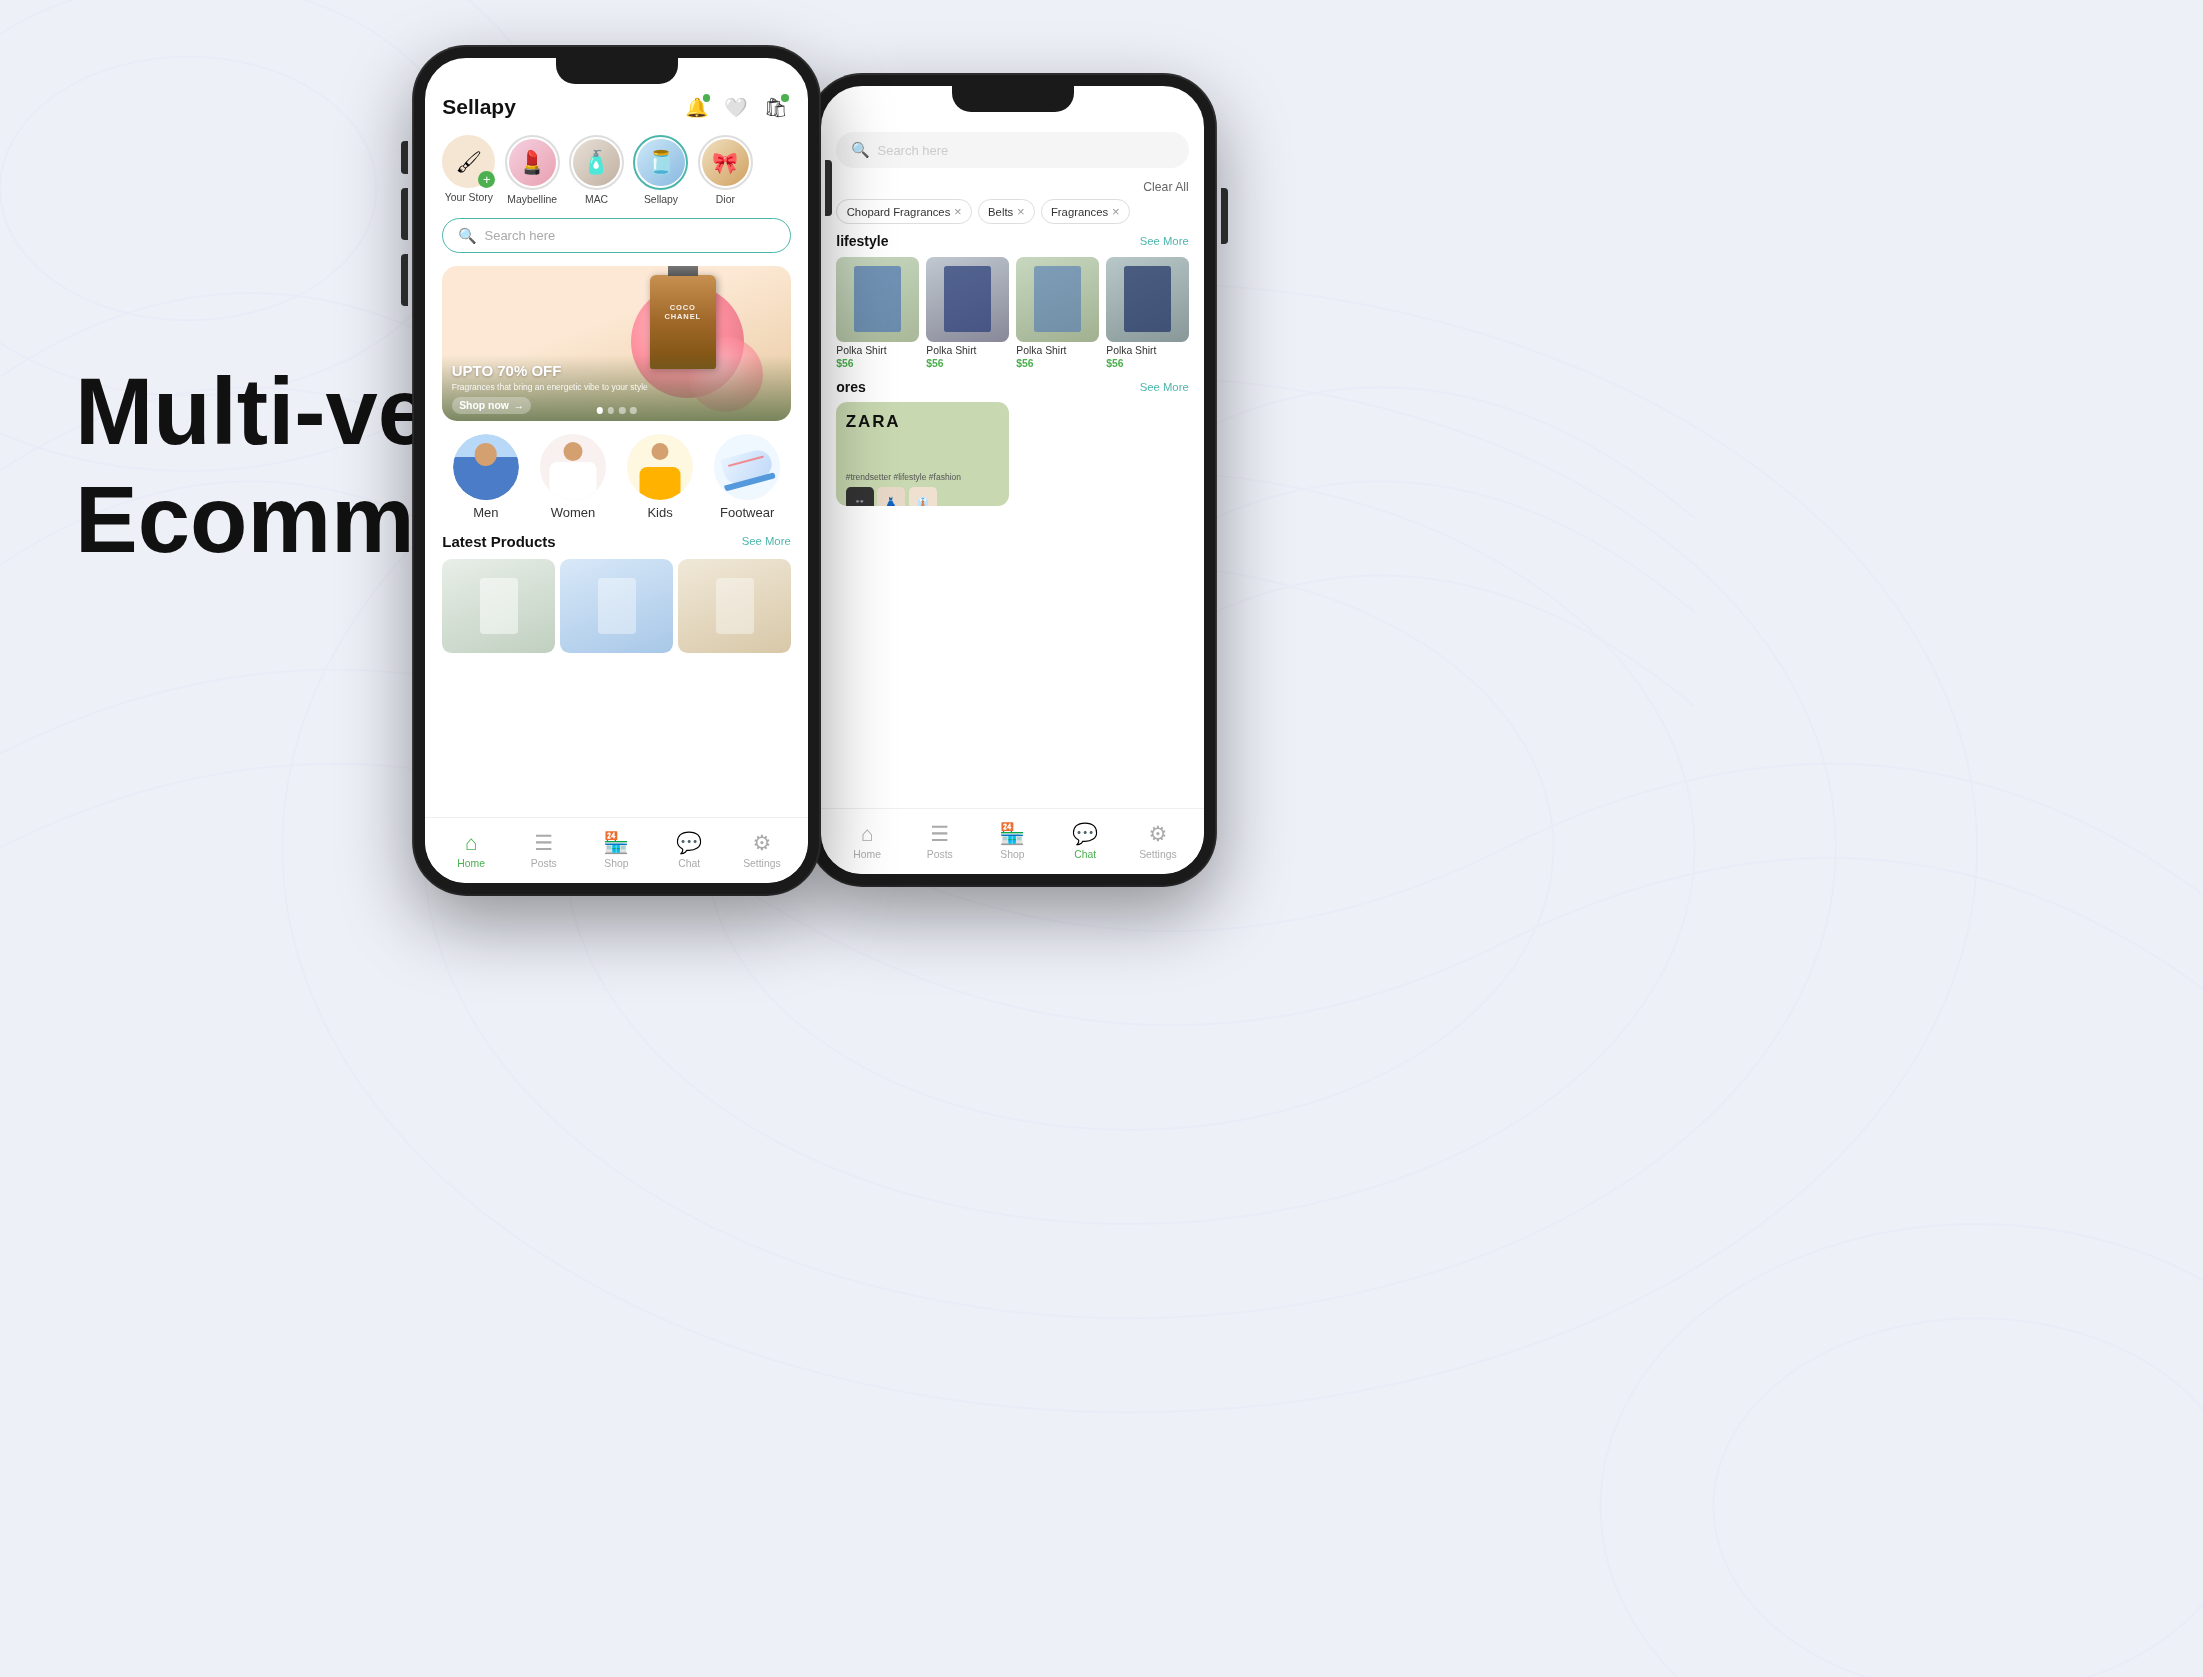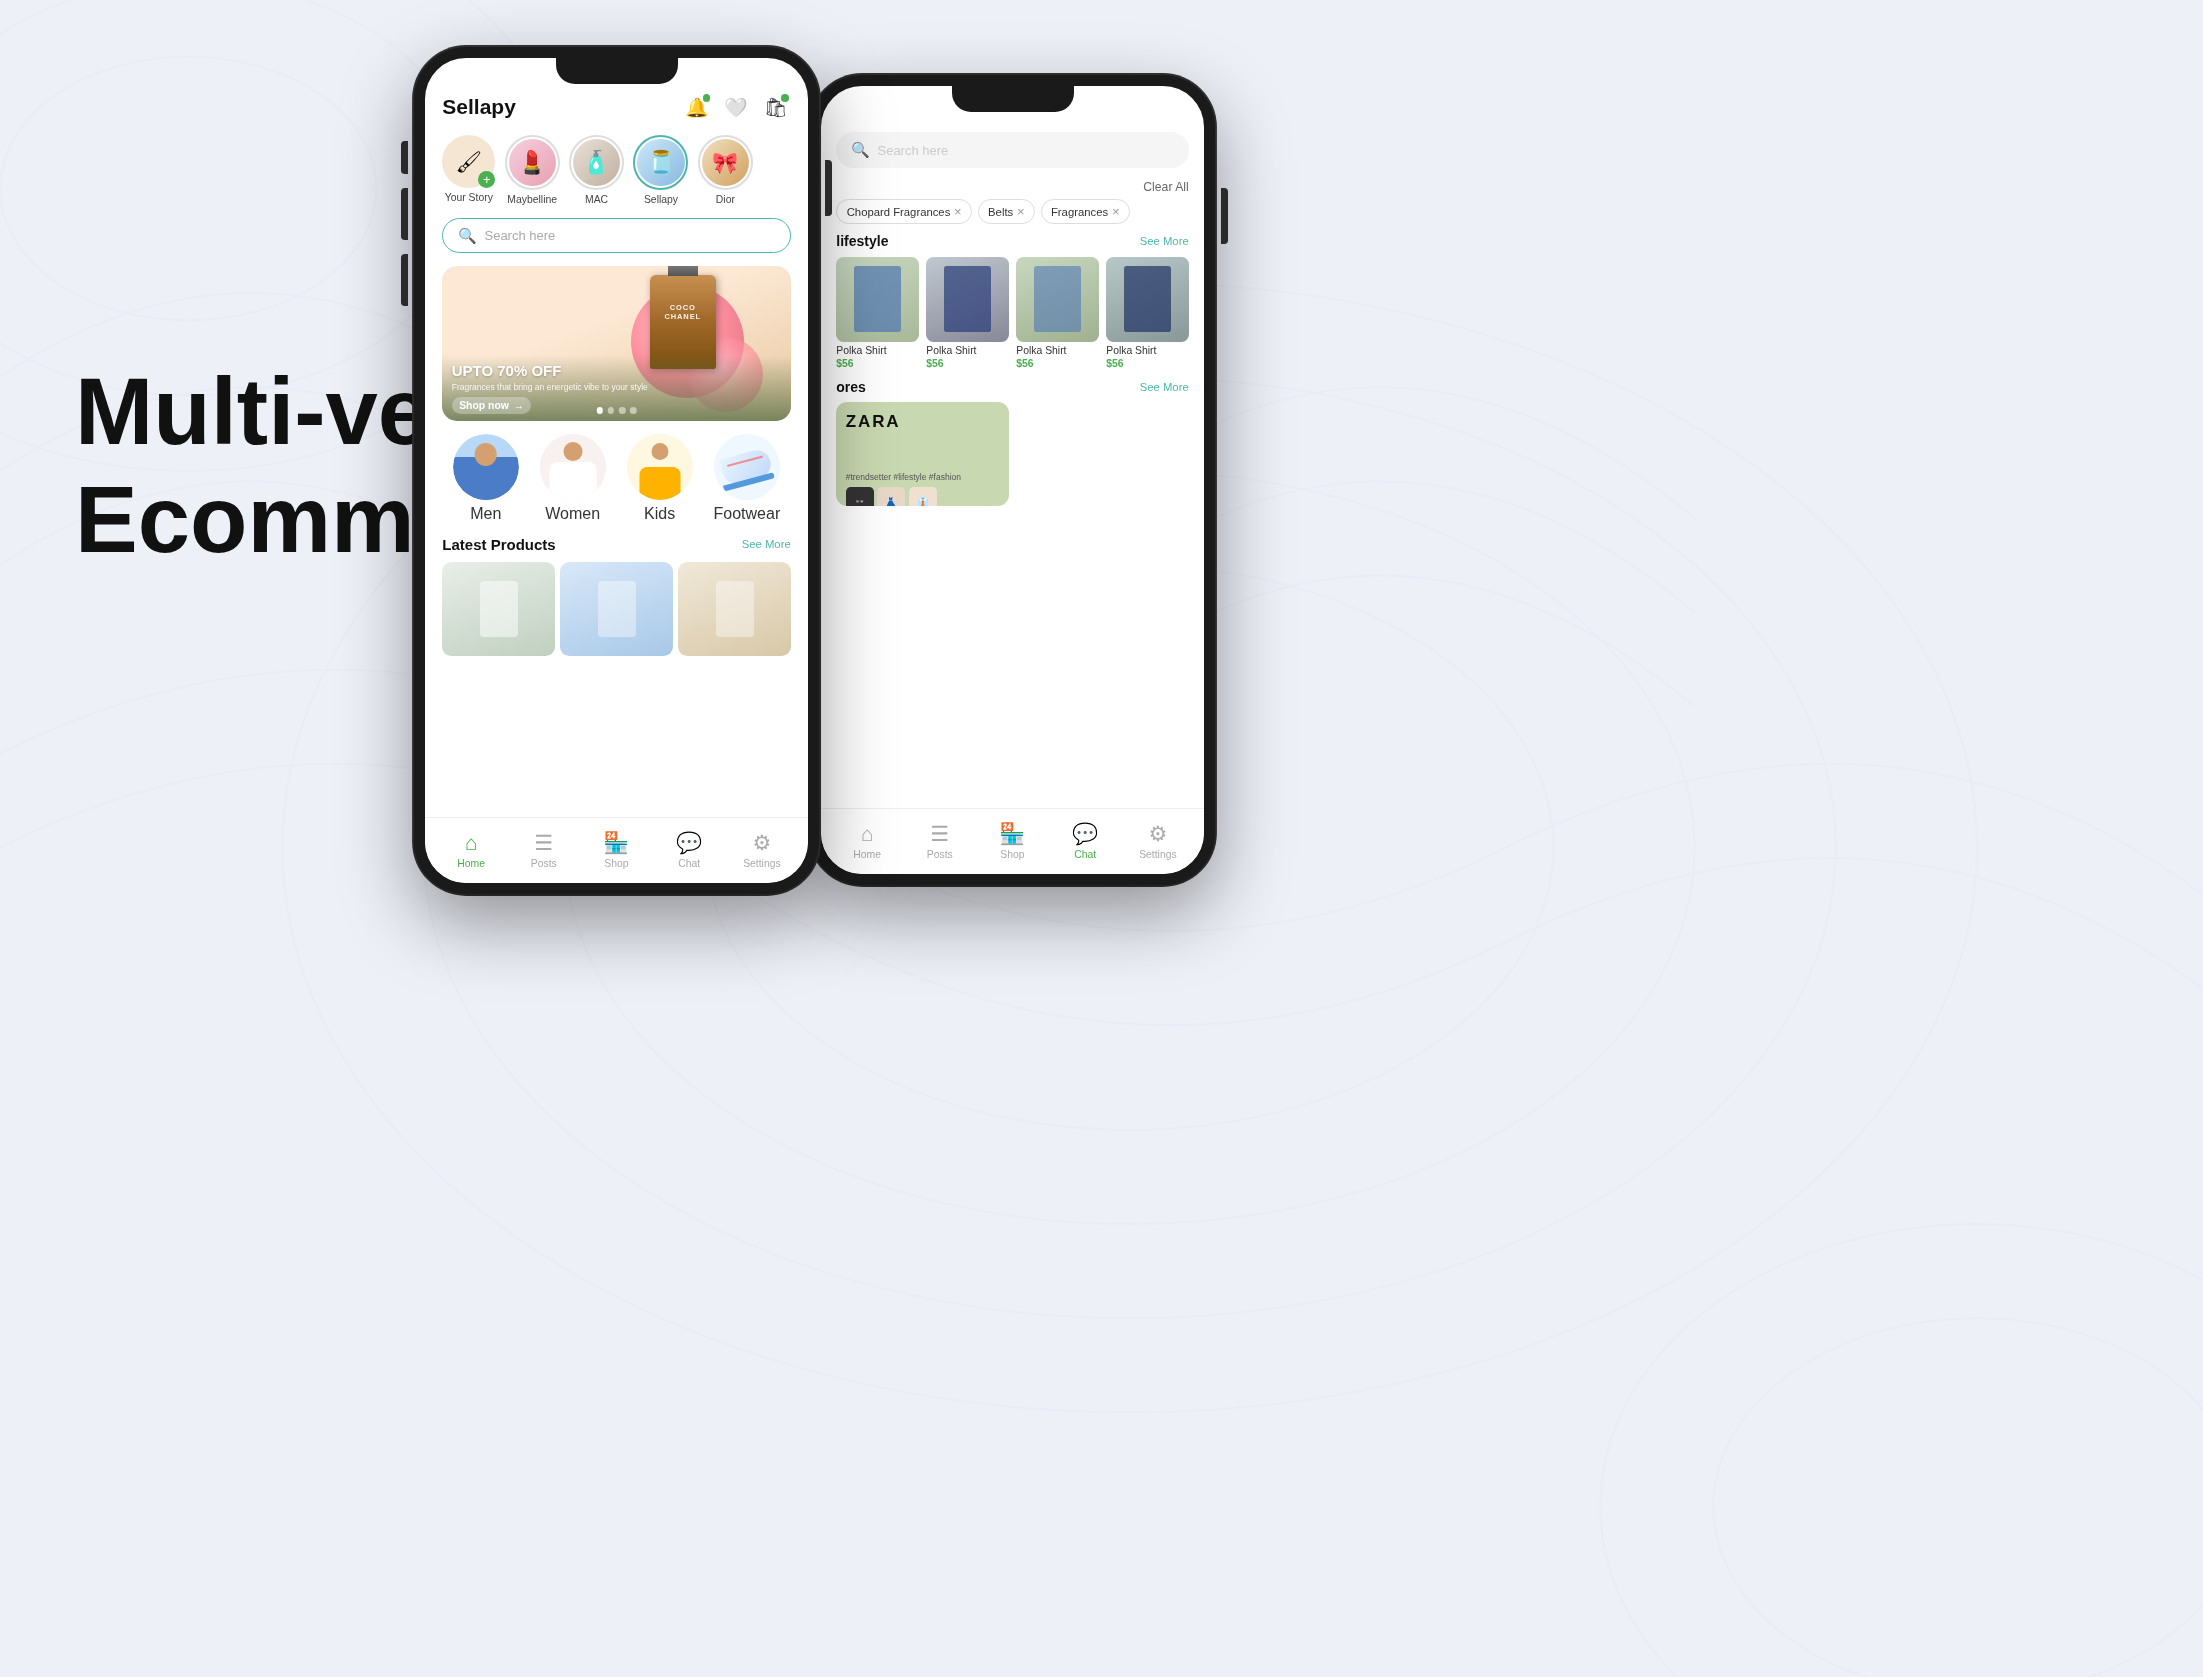--- a/index.html
+++ b/index.html
@@ -290,21 +290,21 @@
       gap: 4.7px;
     }
     .category-circle {
       width: 66px;
       height: 66px;
       border-radius: 50%;
       overflow: hidden;
       background: #f5f5f5;
     }
     .category-label {
-      font-size: 16px;
+      font-size: 13px;
       color: #333;
       text-align: center;
     }
 
     
     .section-header {
       display: flex;
       justify-content: space-between;
       align-items: center;
       margin-bottom: 9.4px;

